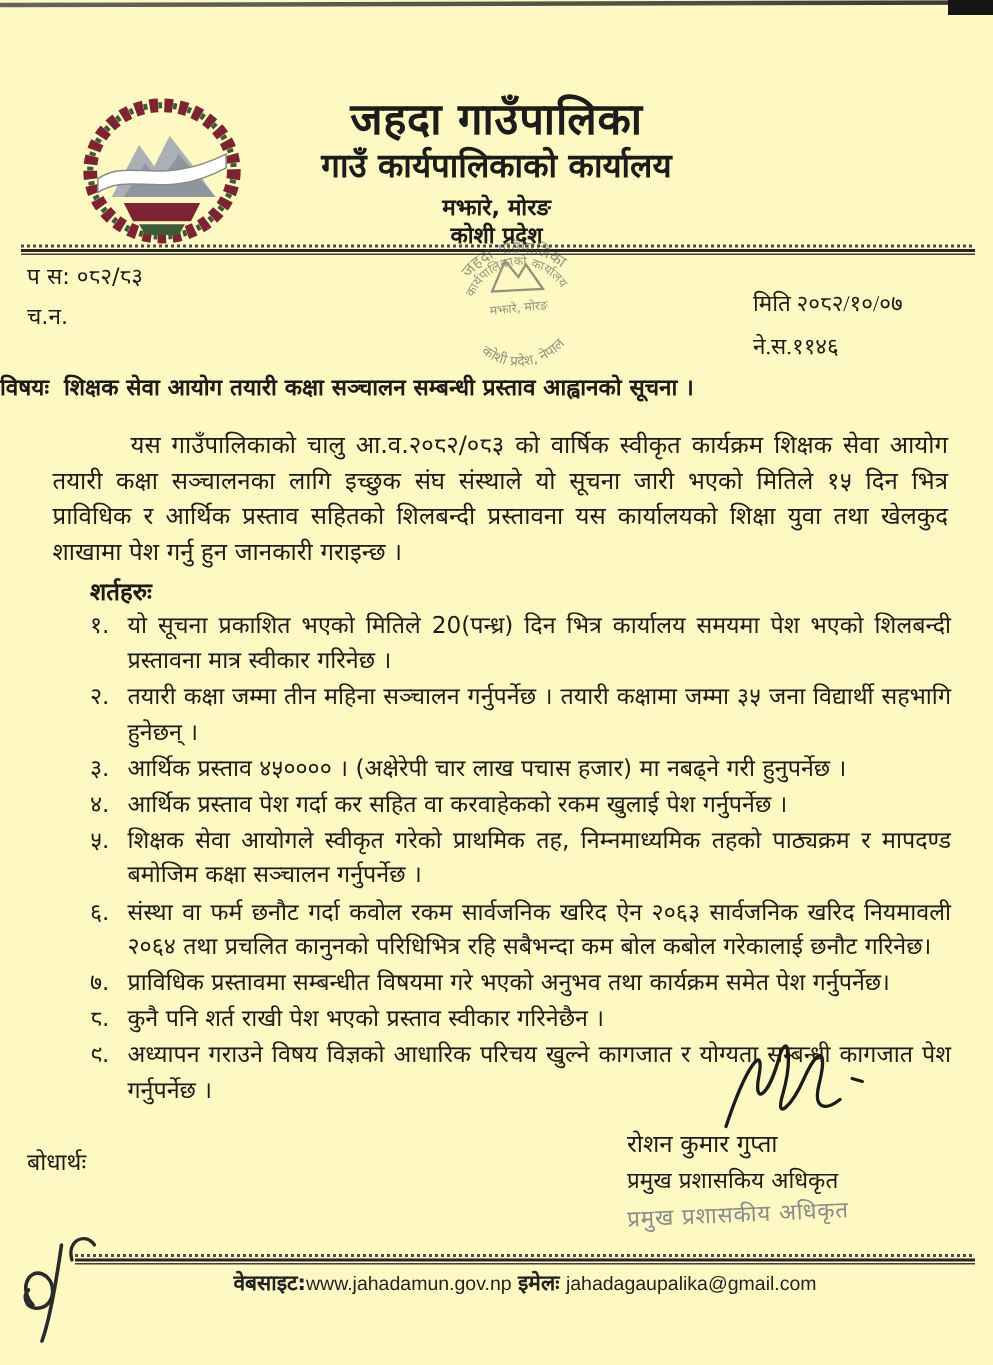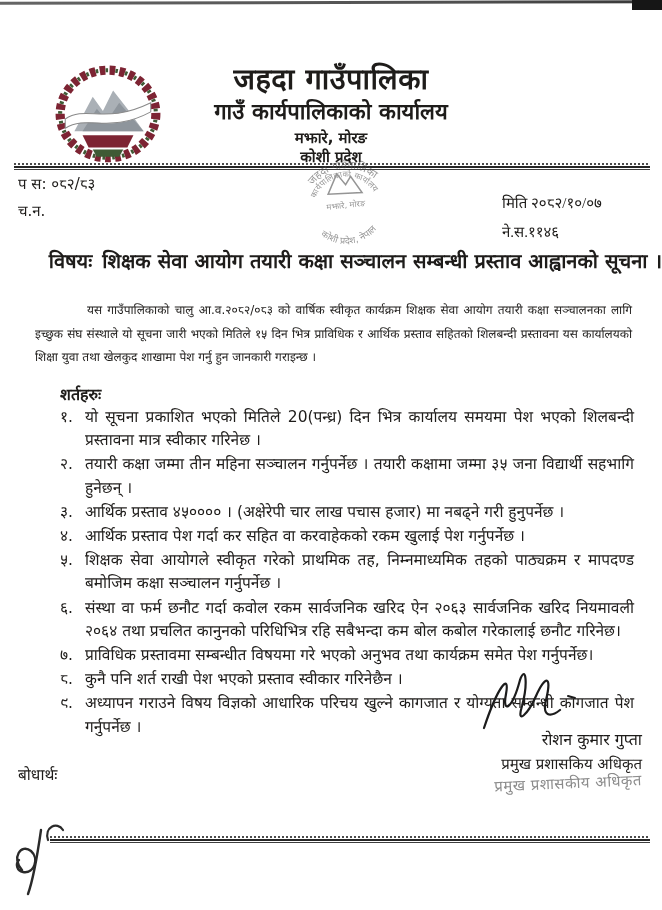--- a/index.html
+++ b/index.html
@@ -1,18 +1,18 @@
 <!DOCTYPE html>
 <html lang="ne"><head>
 <meta charset="utf-8">
 <style>
   html,body{margin:0;padding:0;background:#e9e9e7;}
   .page{
     position:relative;width:662px;height:910px;margin:0 auto;
-    background:#ffffff;color:#1e1c1a;overflow:hidden;
+    background:#fef9c3;color:#1e1c1a;overflow:hidden;
     font-family:"DejaVu Sans", sans-serif;
   }
   
   .scan-top-line{position:absolute;top:1px;left:0;right:0;height:3px;
     background:linear-gradient(to right,#4a4a4a 0%,#303030 70%,#141414 100%);
     transform:rotate(-0.15deg);opacity:.85;}
   .scan-top-corner{position:absolute;top:0;right:0;width:30px;height:10px;background:#161616;}
   
   .emblem{position:absolute;left:52px;top:64px;width:112px;height:106px;}
   .title-block{position:absolute;left:0;right:0;top:62px;text-align:center;line-height:1.2;}
@@ -27,34 +27,34 @@
   .rule .dots{height:2px;background:repeating-linear-gradient(90deg,#4c4c4c 0 2px,transparent 2px 4px);margin-bottom:1px;}
   .rule .bar{height:2px;background:#262626;}
   .rule .thin{height:1px;background:#3d3d3d;margin-top:1px;}
   
   .ref-block{position:absolute;left:18px;top:171px;font-size:15px;line-height:27px;}
   .date-block{position:absolute;left:502px;top:189px;font-size:15px;line-height:29px;font-family:Liberation Serif, serif;}
   
   .stamp{position:absolute;left:283px;top:144px;width:126px;height:126px;
     transform:rotate(-6deg);opacity:.58;z-index:3;}
   
-  .subject{position:absolute;left:0;right:0;top:247px;text-align:right;
-    font-size:20px;font-weight:600;}
+  .subject{position:absolute;left:0;right:0;top:247px;text-align:left;
+    font-size:15px;font-weight:600;}
   .subject .sep{display:inline-block;width:10px;}
   
-  .body-par{position:absolute;left:35px;width:597px;top:285px;font-size:12px;
-    line-height:23.5px;text-align:justify;text-indent:52px;margin-top:14px;}
+  .body-par{position:absolute;left:35px;width:597px;top:285px;font-size:16px;
+    line-height:23.5px;text-align:justify;text-indent:52px;}
   
   .cond-head{position:absolute;left:60px;top:383px;font-size:16px;font-weight:700;}
   .cond-list{position:absolute;left:60px;top:406px;width:574px;}
   .cond-item{display:flex;margin-bottom:1px;}
   .cond-num{flex:0 0 25px;font-size:15.5px;line-height:23.2px;}
   .cond-text{flex:1;font-size:15.5px;line-height:23.2px;text-align:justify;}
   
-  .sig-block{position:absolute;left:418px;top:668px;width:224px;text-align:right;}
+  .sig-block{position:absolute;left:418px;top:691px;width:224px;text-align:left;}
   .sig-mark{display:block;margin:0 auto -6px auto;}
   .sig-name{font-size:16px;}
   .sig-title{font-size:15px;margin-top:3px;}
   .sig-stamp-title{font-size:15px;color:#8b8b8b;margin-top:1px;
     transform:rotate(-2.5deg);letter-spacing:.5px;}
   
   .cc-head{position:absolute;left:18px;top:763px;font-size:15.5px;}
   .cc-line{position:absolute;left:18px;top:788px;font-size:15.5px;}
   
   .footer-text{position:absolute;left:50px;right:12px;top:845px;text-align:center;font-size:13.5px;color:#222;}
@@ -183,20 +183,25 @@
     <div class="sig-stamp-title">प्रमुख प्रशासकीय अधिकृत</div>
   </div>
 
   <div class="cc-head">बोधार्थः</div>
 
   <div class="rule rule-bottom">
     <div class="dots"></div>
       <div class="bar"></div>
       <div class="thin"></div>
   </div>
+  <div class="footer-text">
+    <span class="dev">वेबसाइट:</span><span class="lat">www.jahadamun.gov.np</span>
+    <span class="dev">इमेलः</span>
+    <span class="lat">jahadagaupalika@gmail.com</span>
+  </div>
 
   <svg class="bottom-mark" width="74" height="80" viewBox="0 0 74 80">
     <path d="M16 52 C5 40 15 25 25 33 C33 40 29 56 17 54 C11 53 9 46 13 42" stroke="#2a2a2a" stroke-width="2.4" fill="none" stroke-linecap="round"></path>
     <path d="M35 12 C31 40 27 62 22 76" stroke="#2a2a2a" stroke-width="2.4" fill="none" stroke-linecap="round"></path>
     <path d="M42 22 C38 9 51 3 57 12" stroke="#2a2a2a" stroke-width="2.2" fill="none" stroke-linecap="round"></path>
   </svg>
 
 </div>
 
 </body></html>

